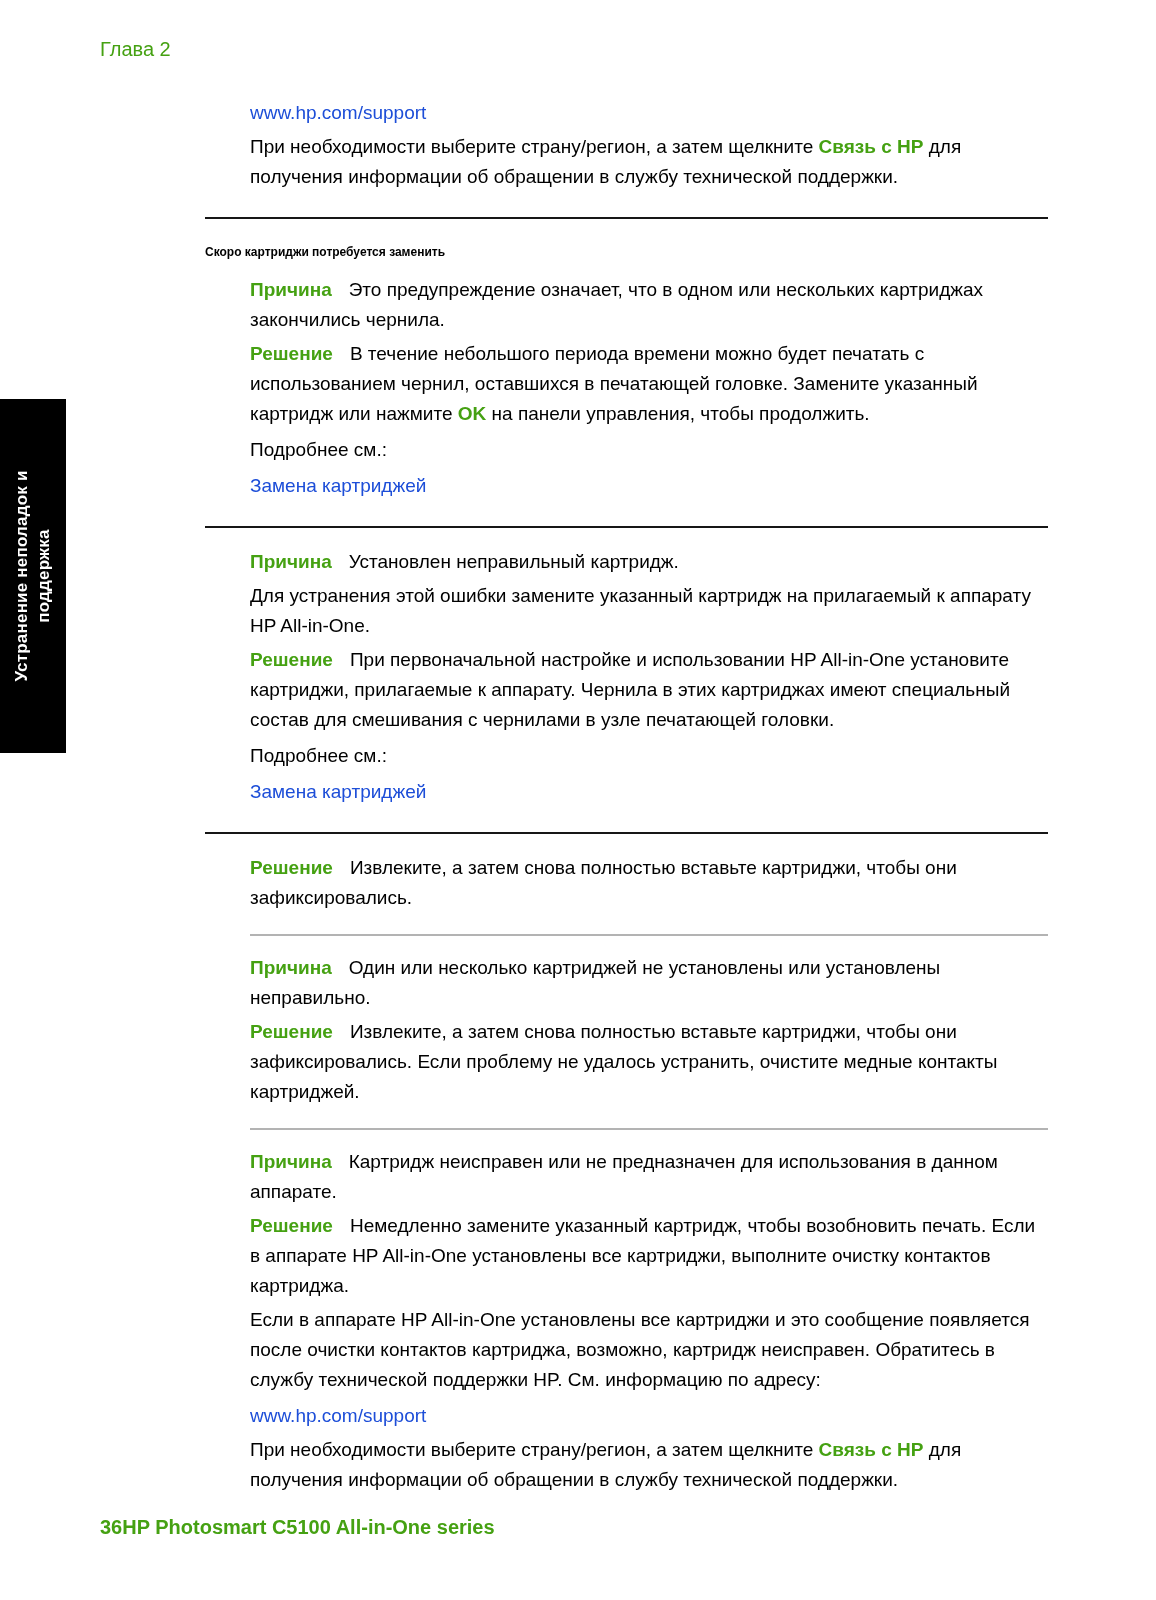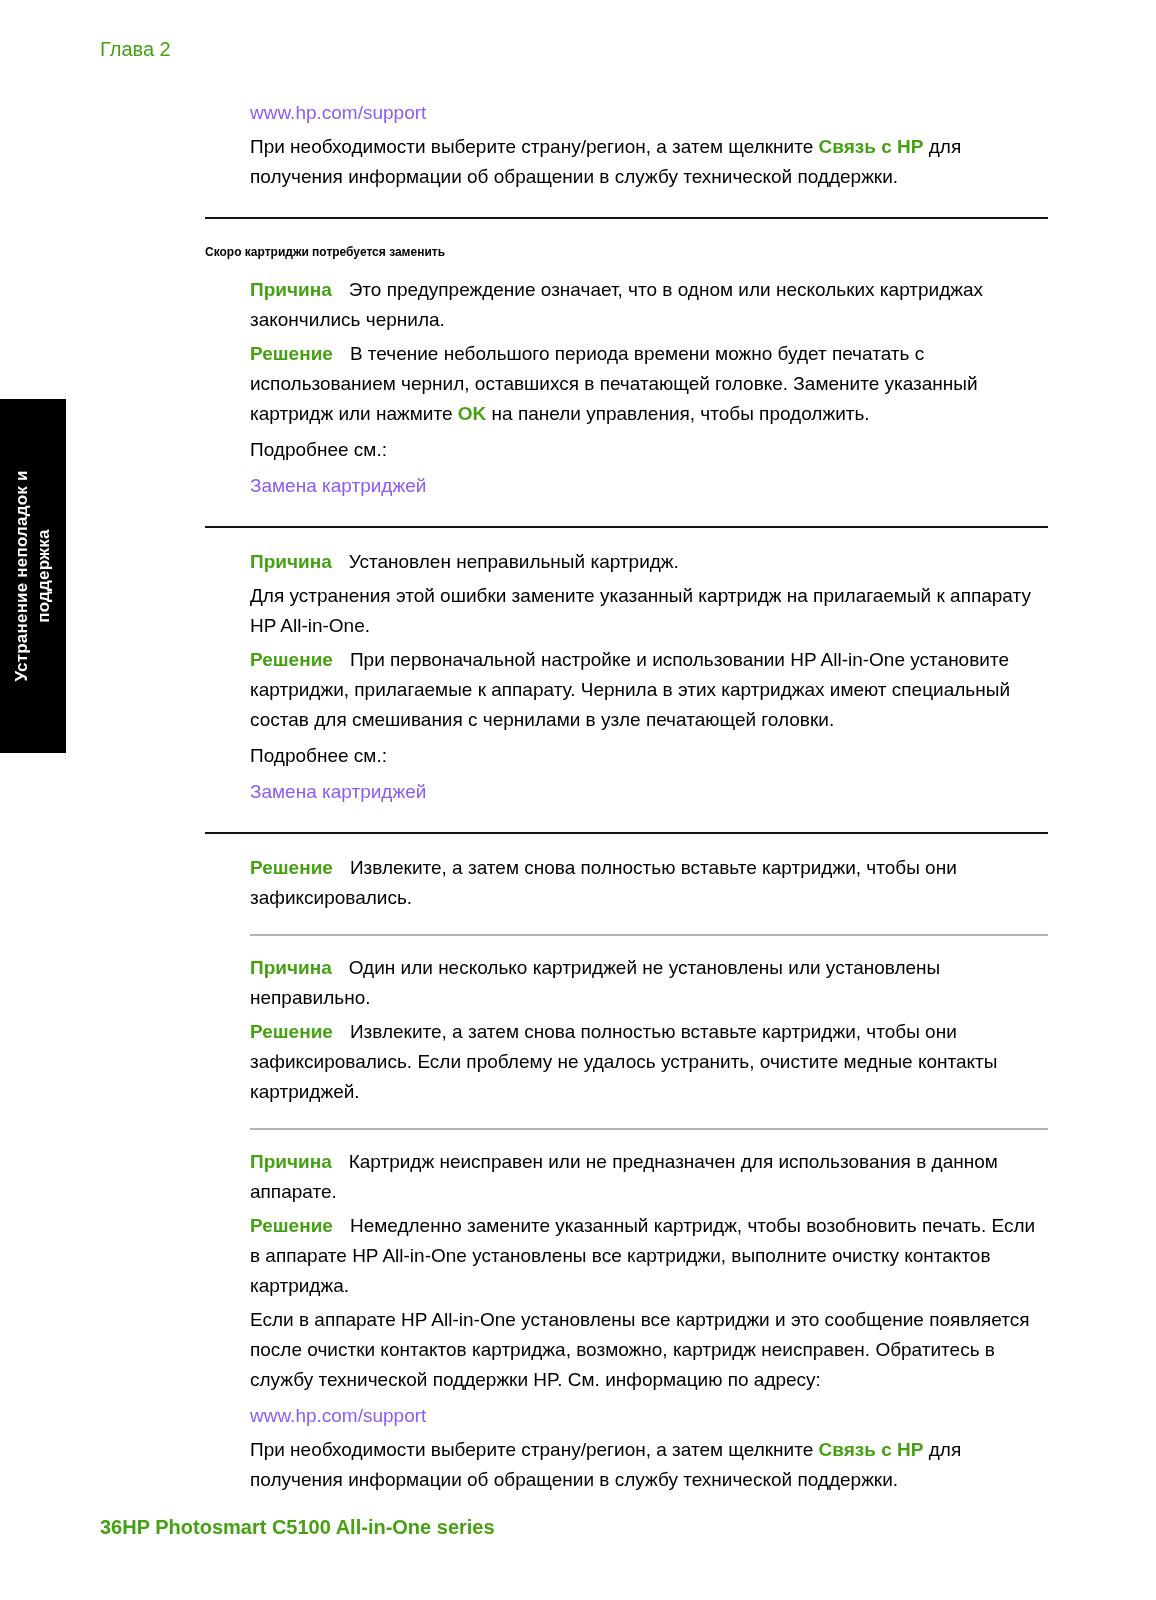--- a/index.html
+++ b/index.html
@@ -30,21 +30,21 @@
     position:absolute;left:205px;top:92px;width:843px;
     font-size:19px;line-height:30px;
   }
   .indent{margin-left:45px;}
   p{margin:0 0 4px 0;}
   .sec-title{
     font-size:12px;font-weight:bold;margin:0 0 8px 0;line-height:29px;
   }
   .lbl{color:#45a112;font-weight:bold;margin-right:17px;}
   .green-strong{color:#45a112;font-weight:bold;}
-  a.link{color:#8b5cf6;text-decoration:none;cursor:pointer;margin-top:27px;}
+  a.link{color:#1d4ed8;text-decoration:none;cursor:pointer;margin-top:27px;}
   .see-more{margin-top:6px;}
   .link-line{margin-top:6px;}
   hr.major{
     border:none;border-top:2px solid #161616;
     margin:25px 0 19px 0;height:0;
   }
   hr.minor{
     border:none;border-top:2px solid #b3b3b3;
     margin:21px 0 17px 45px;height:0;
   }

